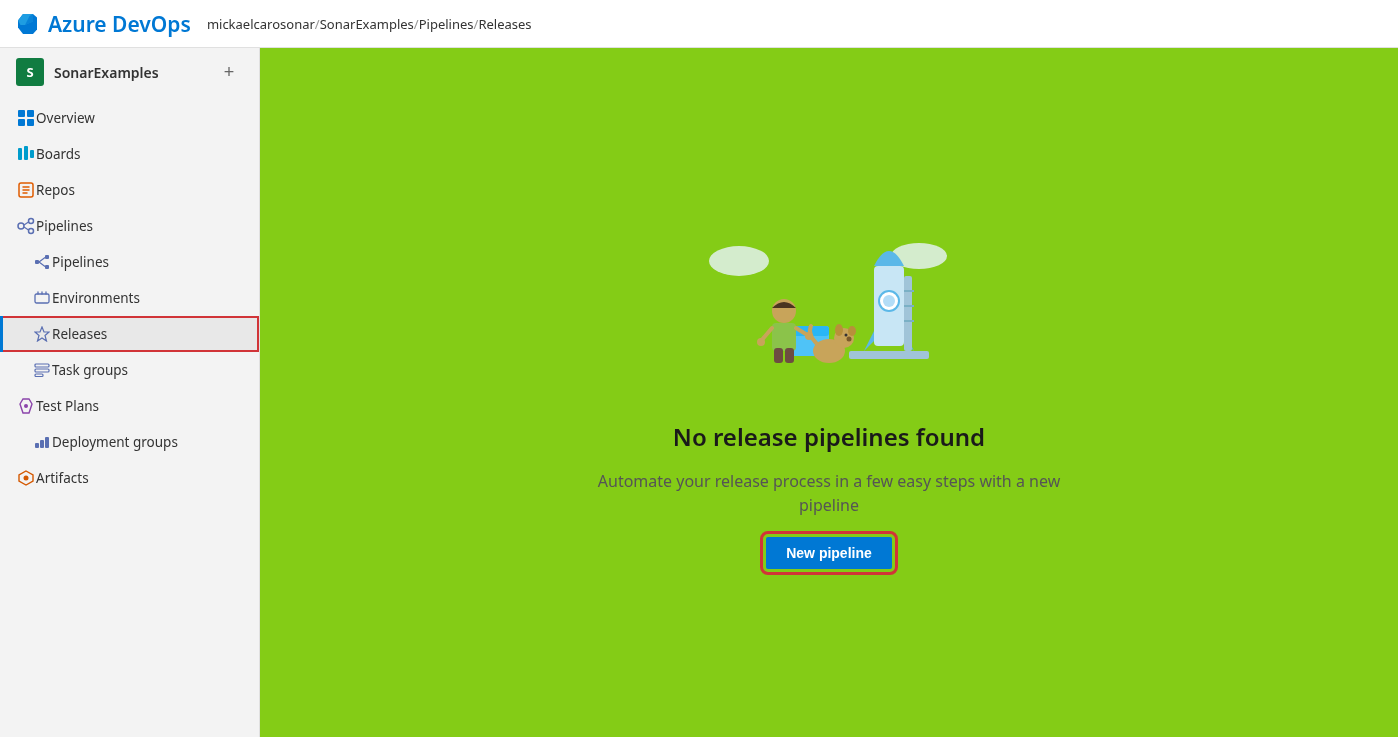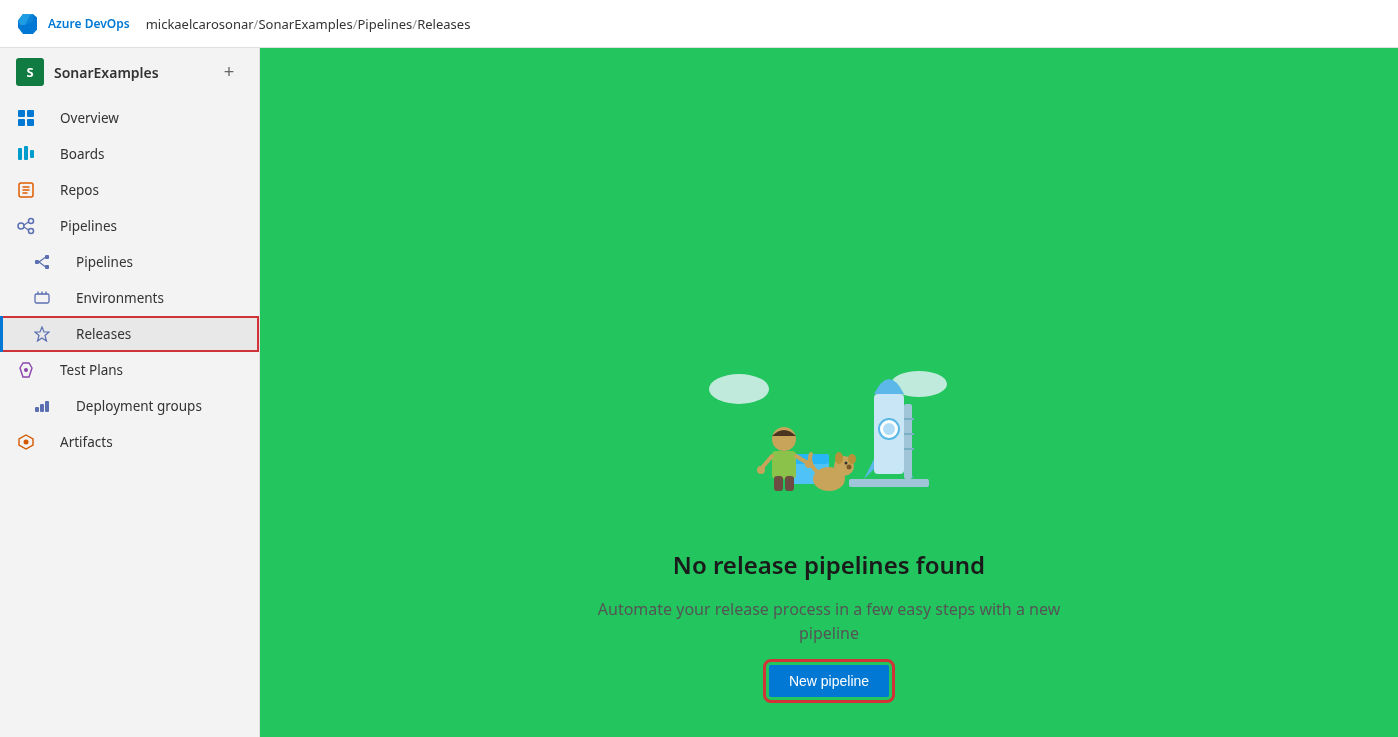--- a/index.html
+++ b/index.html
@@ -16,21 +16,21 @@
       gap: 8px;
       flex-shrink: 0;
       z-index: 10;
     }
     .topbar-logo {
       display: flex;
       align-items: center;
       gap: 8px;
       color: #0078d4;
       font-weight: 600;
-      font-size: 12px;
+      font-size: 21px;
       text-decoration: none;
     }
     .topbar-logo svg { width: 24px; height: 24px; }
     .breadcrumb {
       display: flex;
       align-items: center;
       color: #333;
       font-size: 13px;
       margin-left: 8px;
     }
@@ -99,21 +99,21 @@
 
     .sidebar-nav {
       display: flex;
       flex-direction: column;
       padding: 4px 0;
     }
 
     .nav-item {
       display: flex;
       align-items: center;
-      gap: 24px;
+      gap: 0;
       padding: 8px 16px;
       cursor: pointer;
       color: #333;
       font-size: 13.5px;
       position: relative;
       user-select: none;
     }
     .nav-item.active {
       background: #e8e8e8;
     }
@@ -143,22 +143,22 @@
     .nav-item.sub {
       padding-left: 32px;
     }
 
     
     .main {
       flex: 1;
       display: flex;
       flex-direction: column;
       align-items: center;
-      justify-content: flex-end;
-      background: #22c55e;
+      justify-content: center;
+      background: #84cc16;
       padding: 40px;
     }
 
     .empty-state {
       display: flex;
       flex-direction: column;
       align-items: center;
       gap: 16px;
       max-width: 500px;
       text-align: center;
@@ -181,21 +181,21 @@
       color: #555;
       line-height: 1.5;
     }
 
     .new-pipeline-btn {
       background: #0078d4;
       color: #fff;
       border: none;
       padding: 8px 20px;
       font-size: 14px;
-      font-weight: 400;
+      font-weight: 700;
       cursor: pointer;
       border-radius: 2px;
       margin-top: 4px;
       outline: 3px solid #d13438;
       outline-offset: 3px;
     }
 
     
     .icon-overview { color: #0078d4; }
   </style>
@@ -313,20 +313,30 @@
       <div class="nav-item sub active selected-highlight">
         <span class="nav-icon">
           <svg width="16" height="16" viewBox="0 0 16 16" fill="none">
             <path d="M8 1L10 6H15L11 9.5L12.5 15L8 12L3.5 15L5 9.5L1 6H6L8 1Z" stroke="#5a6fb2" stroke-width="1.2" fill="none"></path>
           </svg>
         </span>
         <span>Releases</span>
       </div>
 
 
+      <div class="nav-item sub">
+        <span class="nav-icon">
+          <svg width="16" height="16" viewBox="0 0 16 16" fill="none">
+            <rect x="1" y="2" width="14" height="3" rx="1" stroke="#5a6fb2" stroke-width="1.2" fill="none"></rect>
+            <rect x="1" y="7" width="14" height="3" rx="1" stroke="#5a6fb2" stroke-width="1.2" fill="none"></rect>
+            <rect x="1" y="12" width="8" height="2.5" rx="1" stroke="#5a6fb2" stroke-width="1.2" fill="none"></rect>
+          </svg>
+        </span>
+        <span>Task groups</span>
+      </div>
 
       <div class="nav-item">
         <span class="nav-icon">
           <svg width="18" height="18" viewBox="0 0 18 18" fill="none">
             <path d="M6 2H12L15 7L12 16H6L3 7L6 2Z" stroke="#8b44ab" stroke-width="1.4" fill="none"></path>
             <circle cx="9" cy="9" r="2" fill="#8b44ab"></circle>
           </svg>
         </span>
         <span>Test Plans</span>
       </div>

